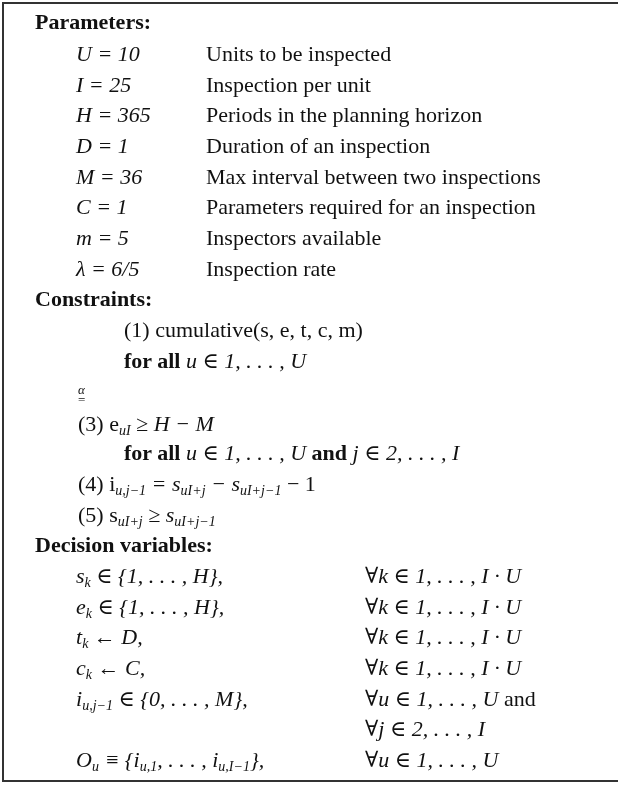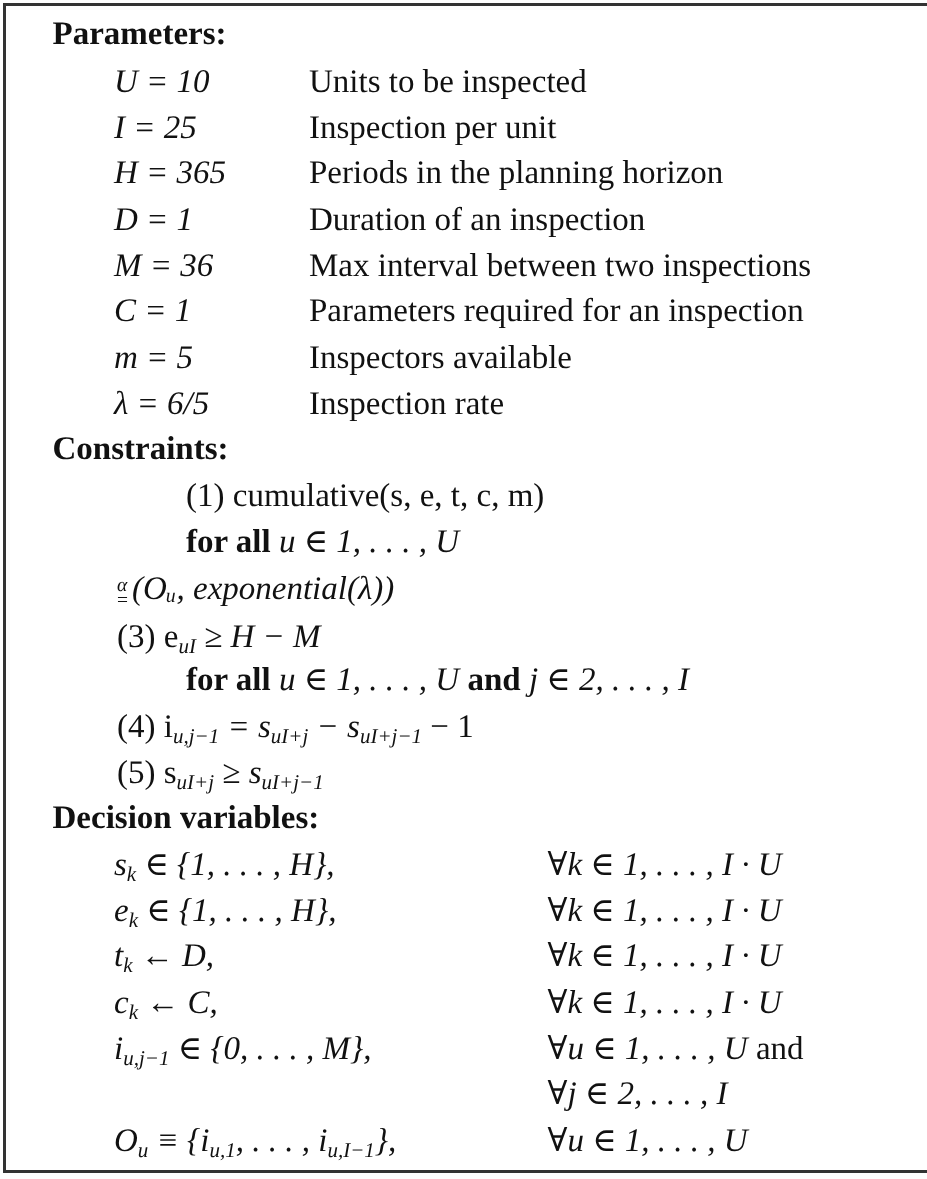--- a/index.html
+++ b/index.html
@@ -45,21 +45,21 @@
 
 <div class="row hdr" style="top:286px">Constraints:</div>
 
 <div class="row con" style="top:317px">(1)  cumulative(s, e, t, c, m)</div>
 
 <div class="row con" style="top:348px">
   <b>for all</b>
   <i>u ∈ 1, . . . , U</i>
 </div>
 
-<div class="row con2" style="top:379px"><span style="display:inline-block;position:relative;width:10px;height:10px"><span style="position:absolute;left:0;top:-12px;font-size:13px;font-style:italic">α</span><span style="position:absolute;left:0;top:-2px;font-size:13px">=</span></span><span class="m">(Oᵤ, exponential(λ))</span></div>
+<div class="row con2" style="top:379px"><span style="display:inline-block;position:relative;width:10px;height:10px"><span style="position:absolute;left:0;top:-12px;font-size:13px;font-style:italic">α</span><span style="position:absolute;left:0;top:-2px;font-size:13px">=</span></span></div>
 
 <div class="row con2" style="top:411px"><span>(3)  e</span><sub class="m">uI</sub><span class="m"> ≥ H − M</span></div>
 
 <div class="row con" style="top:440px">
   <b>for all</b>
   <i>u ∈ 1, . . . , U</i>
   <b>and</b>
   <i>j ∈ 2, . . . , I</i>
 </div>
 

